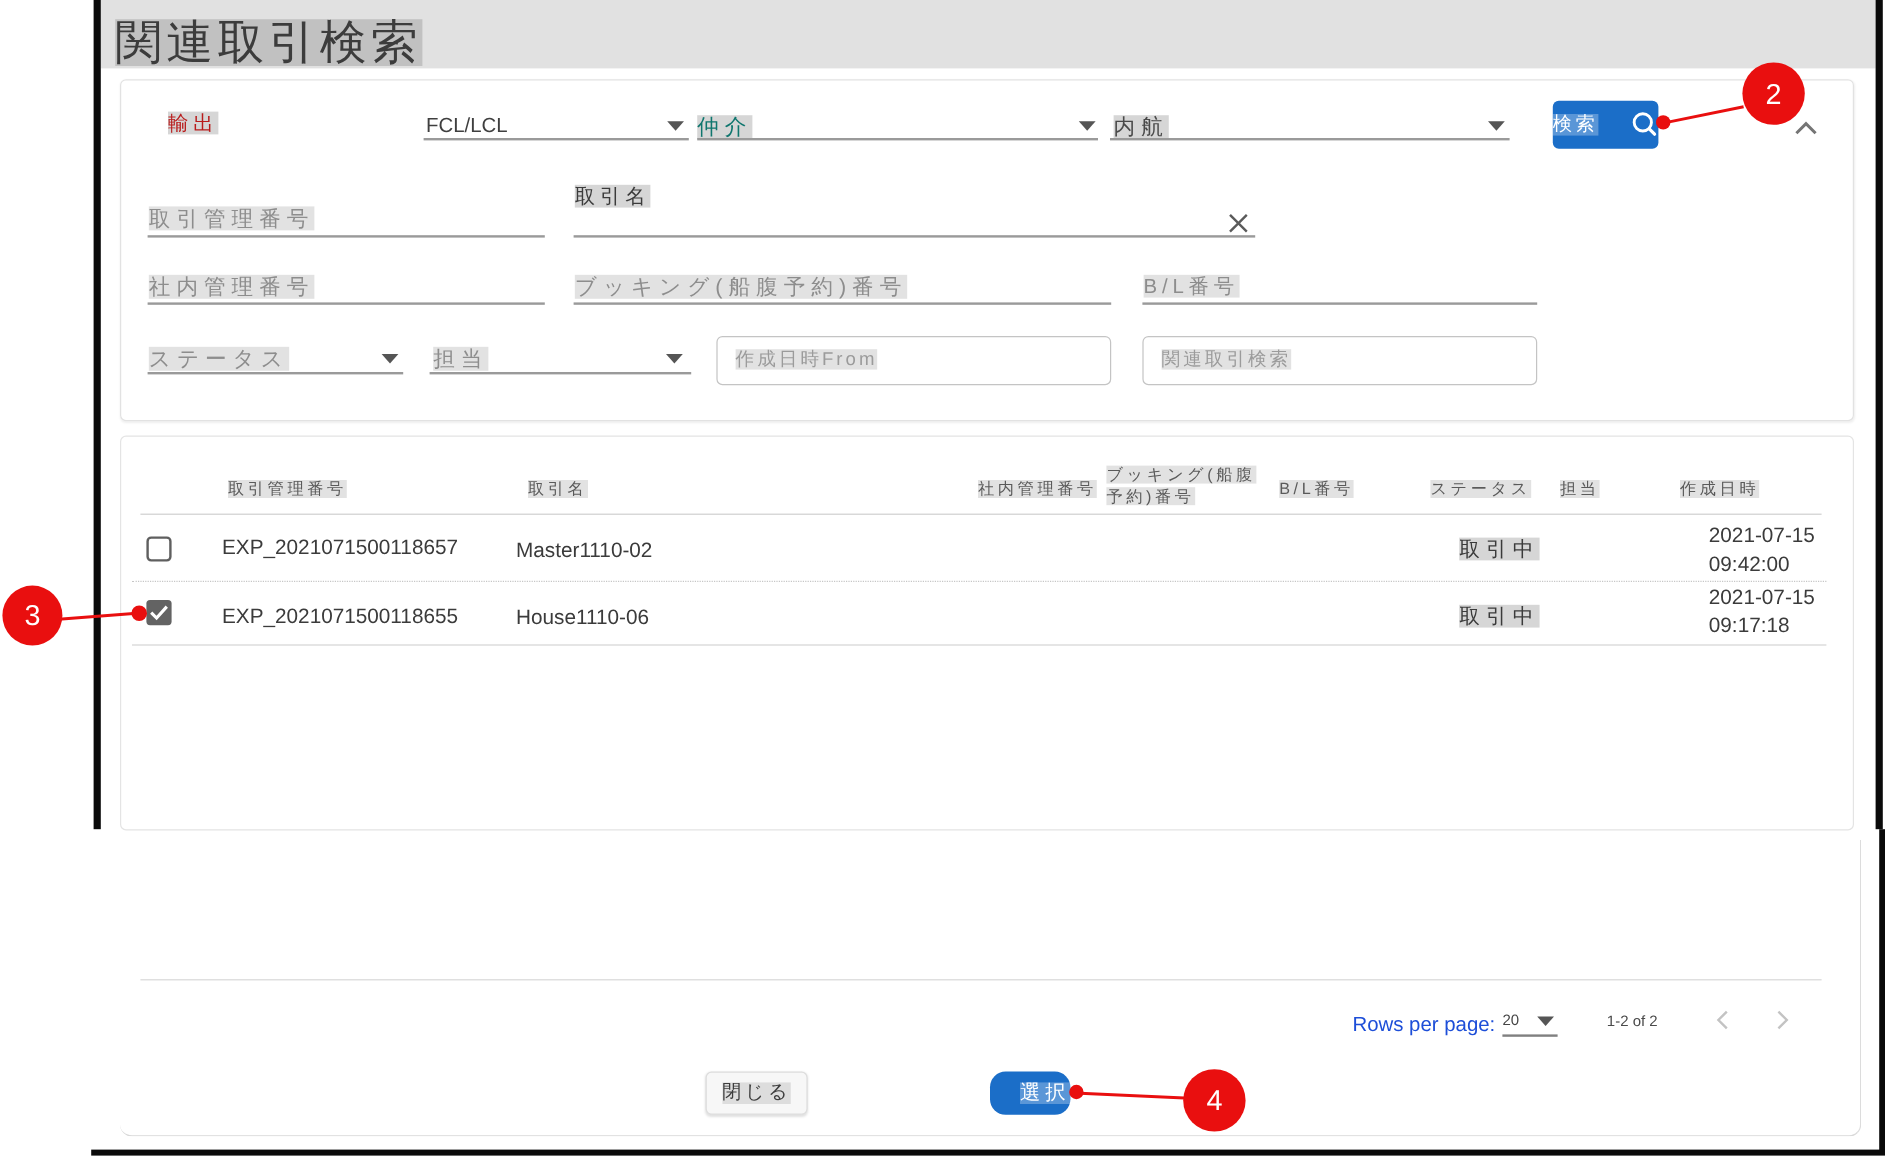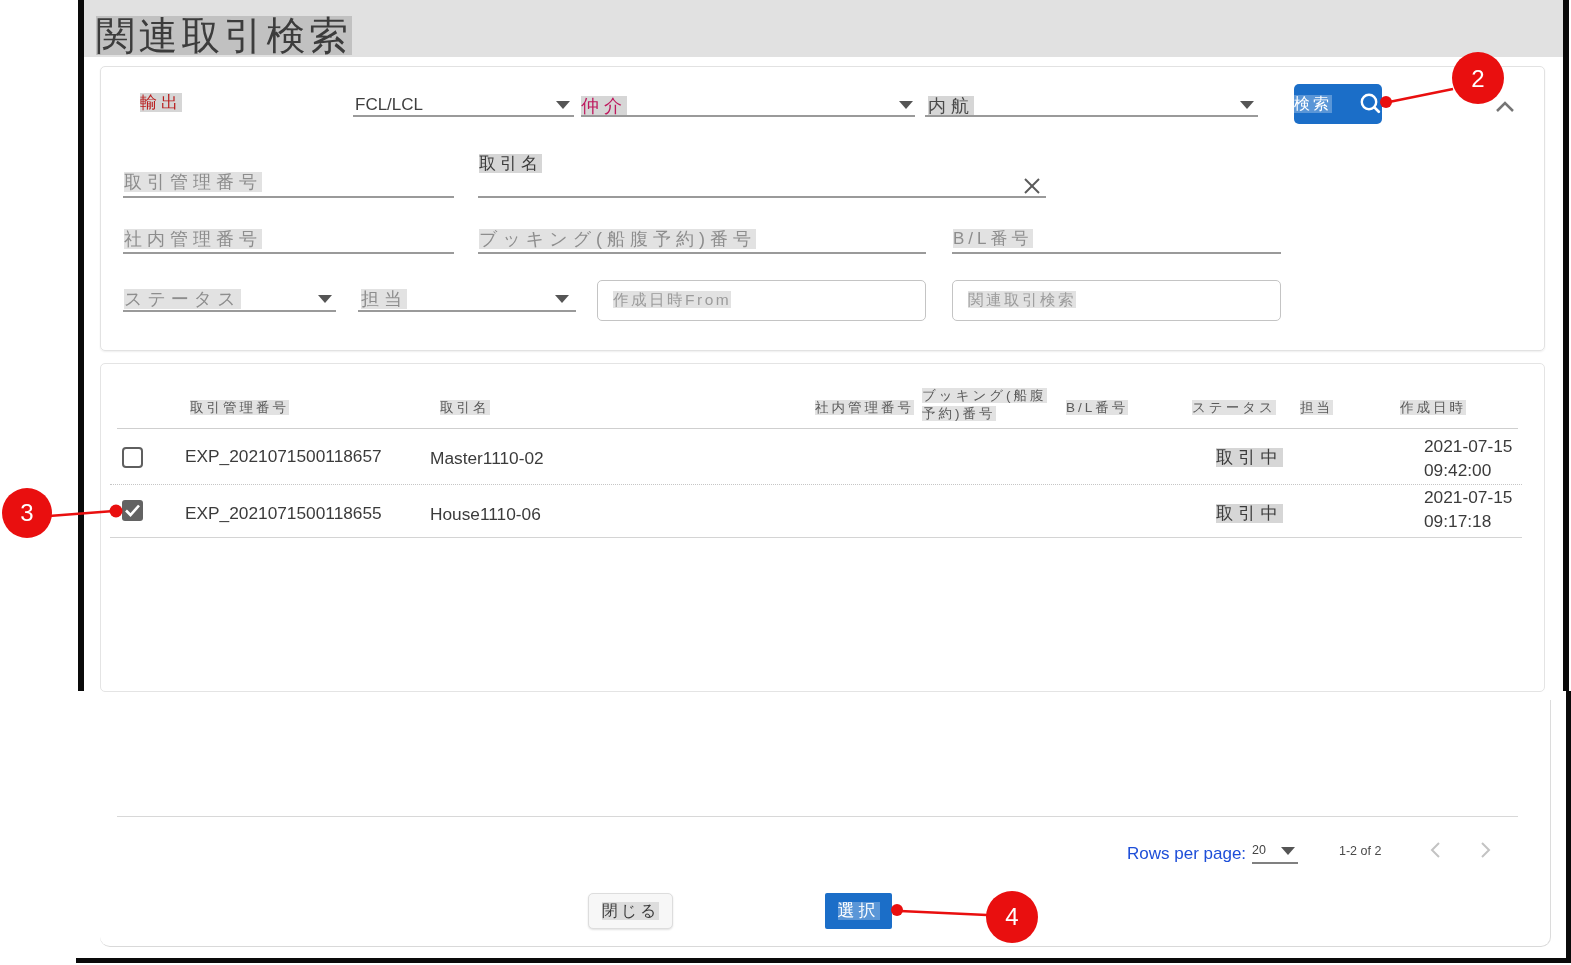--- a/index.html
+++ b/index.html
@@ -21,21 +21,21 @@
 <div class="ab tb" style="left:96px;top:16px;font-size:39px;letter-spacing:3.6px;color:#3c3c3c;line-height:1.0;background:rgba(0,0,0,.14)">関連取引検索</div>
 
 <div class="ab" style="left:100px;top:700px;width:1451px;height:247px;border-bottom:1px solid #d9d9d9;border-right:1px solid #dcdcdc;border-radius:0 0 10px 10px"></div>
 
 <div class="ab" style="left:100px;top:66px;width:1445px;height:285px;border:1px solid #e2e2e2;border-radius:5px;box-shadow:0 1px 2px rgba(0,0,0,.07)"></div>
 
 <div class="ab cjk tb" style="left:140px;top:93px;font-size:17px;letter-spacing:4px;color:#b91c1c">輸出</div>
 <div class="ab" style="left:355px;top:95px;font-size:17px;color:#3f3f3f">FCL/LCL</div>
 <div class="ul" style="left:353px;top:115px;width:221px"></div>
 <div class="tri" style="left:556px;top:101px"></div>
-<div class="ab cjk tb" style="left:581px;top:96px;font-size:18px;color:#be185d">仲介</div>
+<div class="ab cjk tb" style="left:581px;top:96px;font-size:18px;color:#0f766e">仲介</div>
 <div class="ul" style="left:581px;top:115px;width:334px"></div>
 <div class="tri" style="left:899px;top:101px"></div>
 <div class="ab cjk tb" style="left:928px;top:96px;font-size:18px;color:#4a4a4a">内航</div>
 <div class="ul" style="left:925px;top:115px;width:333px"></div>
 <div class="tri" style="left:1240px;top:101px"></div>
 <div class="ab" style="left:1294px;top:84px;width:88px;height:40px;background:#1b6ec8;border-radius:5px;display:flex;align-items:center;justify-content:center;gap:20px">
   <span class="tbw" style="font-size:16px;letter-spacing:3px;color:#fff">検索</span>
   <svg width="23" height="23" viewBox="0 0 23 23" style="margin-left:7px">
       <circle cx="10" cy="9" r="7.2" fill="none" stroke="#fff" stroke-width="2.4"></circle>
       <line x1="15.4" y1="14.4" x2="19.8" y2="18.8" stroke="#fff" stroke-width="2.7" stroke-linecap="round"></line>
@@ -112,21 +112,21 @@
 <svg class="ab" style="left:1428px;top:841px" width="14" height="18">
     <polyline points="11,2 4,9 11,16" fill="none" stroke="#c3c3c3" stroke-width="2"></polyline>
   </svg>
 <svg class="ab" style="left:1478px;top:841px" width="14" height="18">
     <polyline points="4,2 11,9 4,16" fill="none" stroke="#c3c3c3" stroke-width="2"></polyline>
   </svg>
 
 <div class="ab" style="left:588px;top:893px;width:85px;height:36px;background:#f7f7f7;border:1px solid #ddd;border-radius:5px;box-shadow:0 1px 2px rgba(0,0,0,.12);display:flex;align-items:center;justify-content:center">
     <span class="tb" style="font-size:16px;letter-spacing:3px;color:#3d3d3d;background:rgba(0,0,0,.10)">閉じる</span>
   </div>
-<div class="ab" style="left:825px;top:893px;width:67px;height:36px;background:#1b6ec8;border-radius:2px;display:flex;align-items:center;justify-content:center">
+<div class="ab" style="left:825px;top:893px;width:67px;height:36px;background:#1b6ec8;border-radius:13px;display:flex;align-items:center;justify-content:flex-end">
     <span class="tbw" style="font-size:17px;letter-spacing:4px;color:#fff">選択</span>
   </div>
 
 <div class="frame" style="left:78px;top:0;width:6px;height:691px"></div>
 <div class="frame" style="left:1563px;top:0;width:6px;height:691px"></div>
 <div class="frame" style="left:1566px;top:691px;width:5px;height:271px"></div>
 <div class="frame" style="left:76px;top:958px;width:1495px;height:5px"></div>
 
 <svg class="ab" style="left:0;top:0;z-index:50" width="1571" height="965">
   <line x1="1453" y1="89" x2="1389" y2="102" stroke="#e90f0f" stroke-width="2.5"></line>

